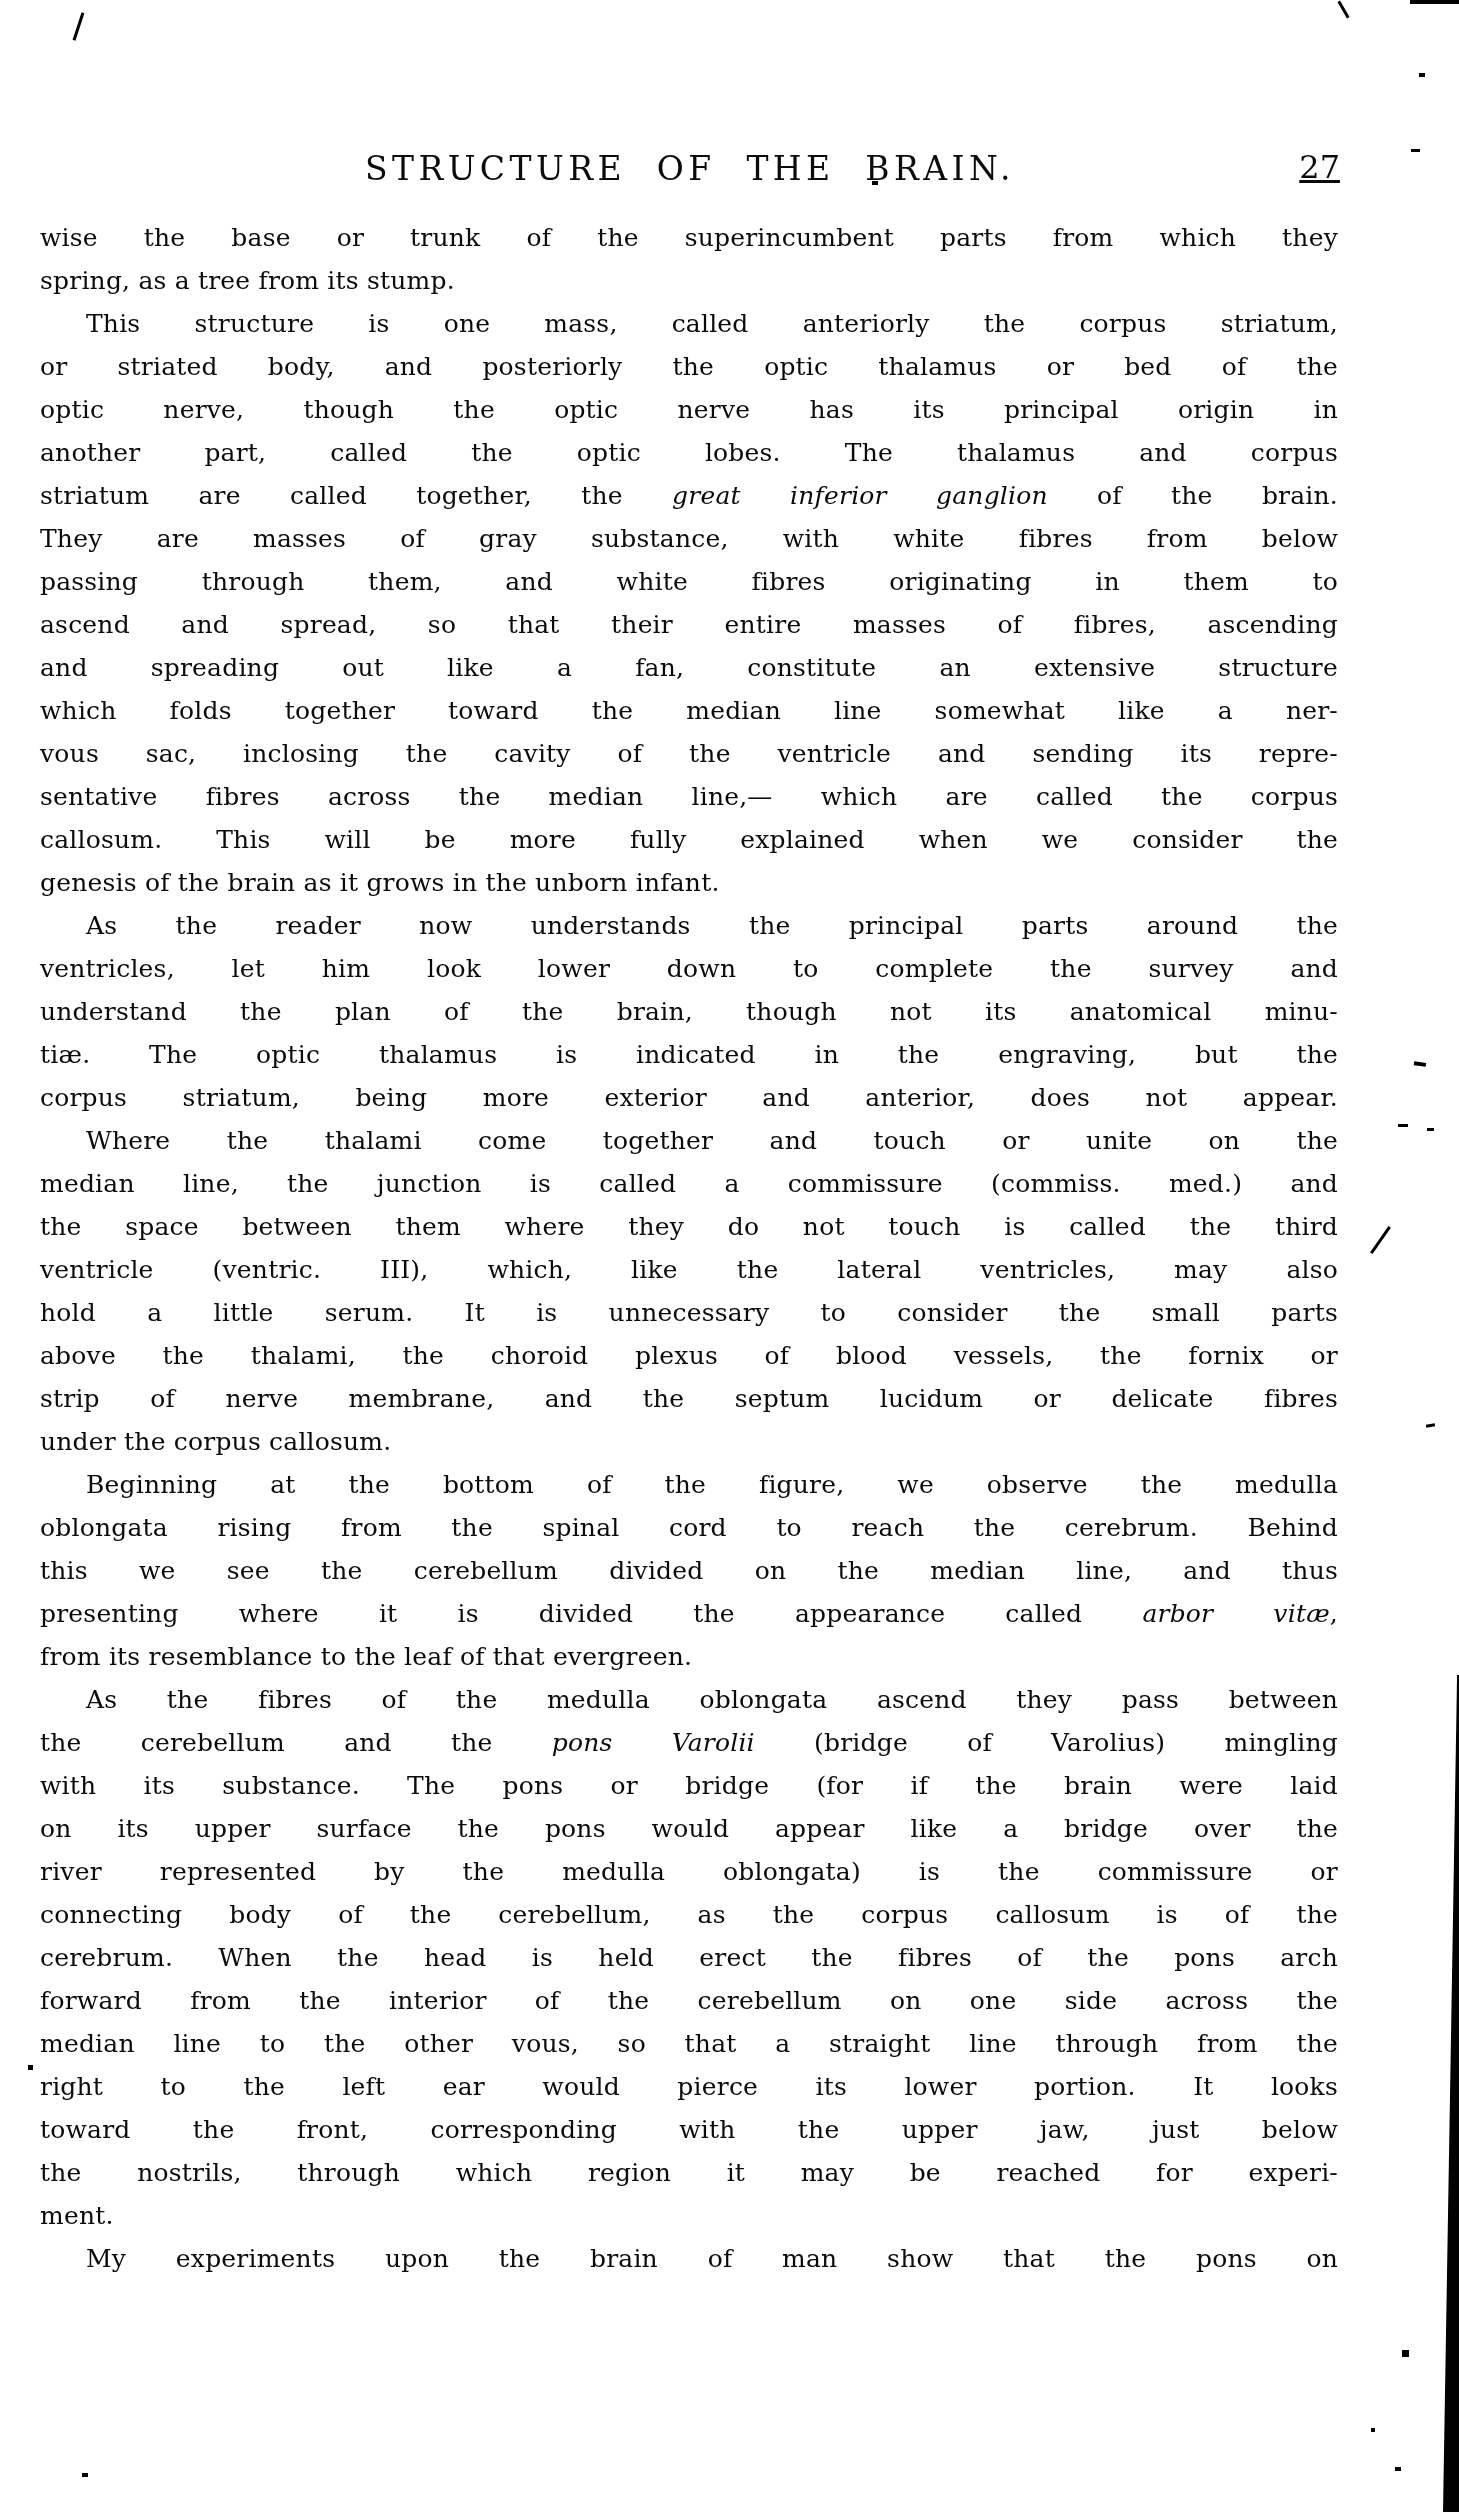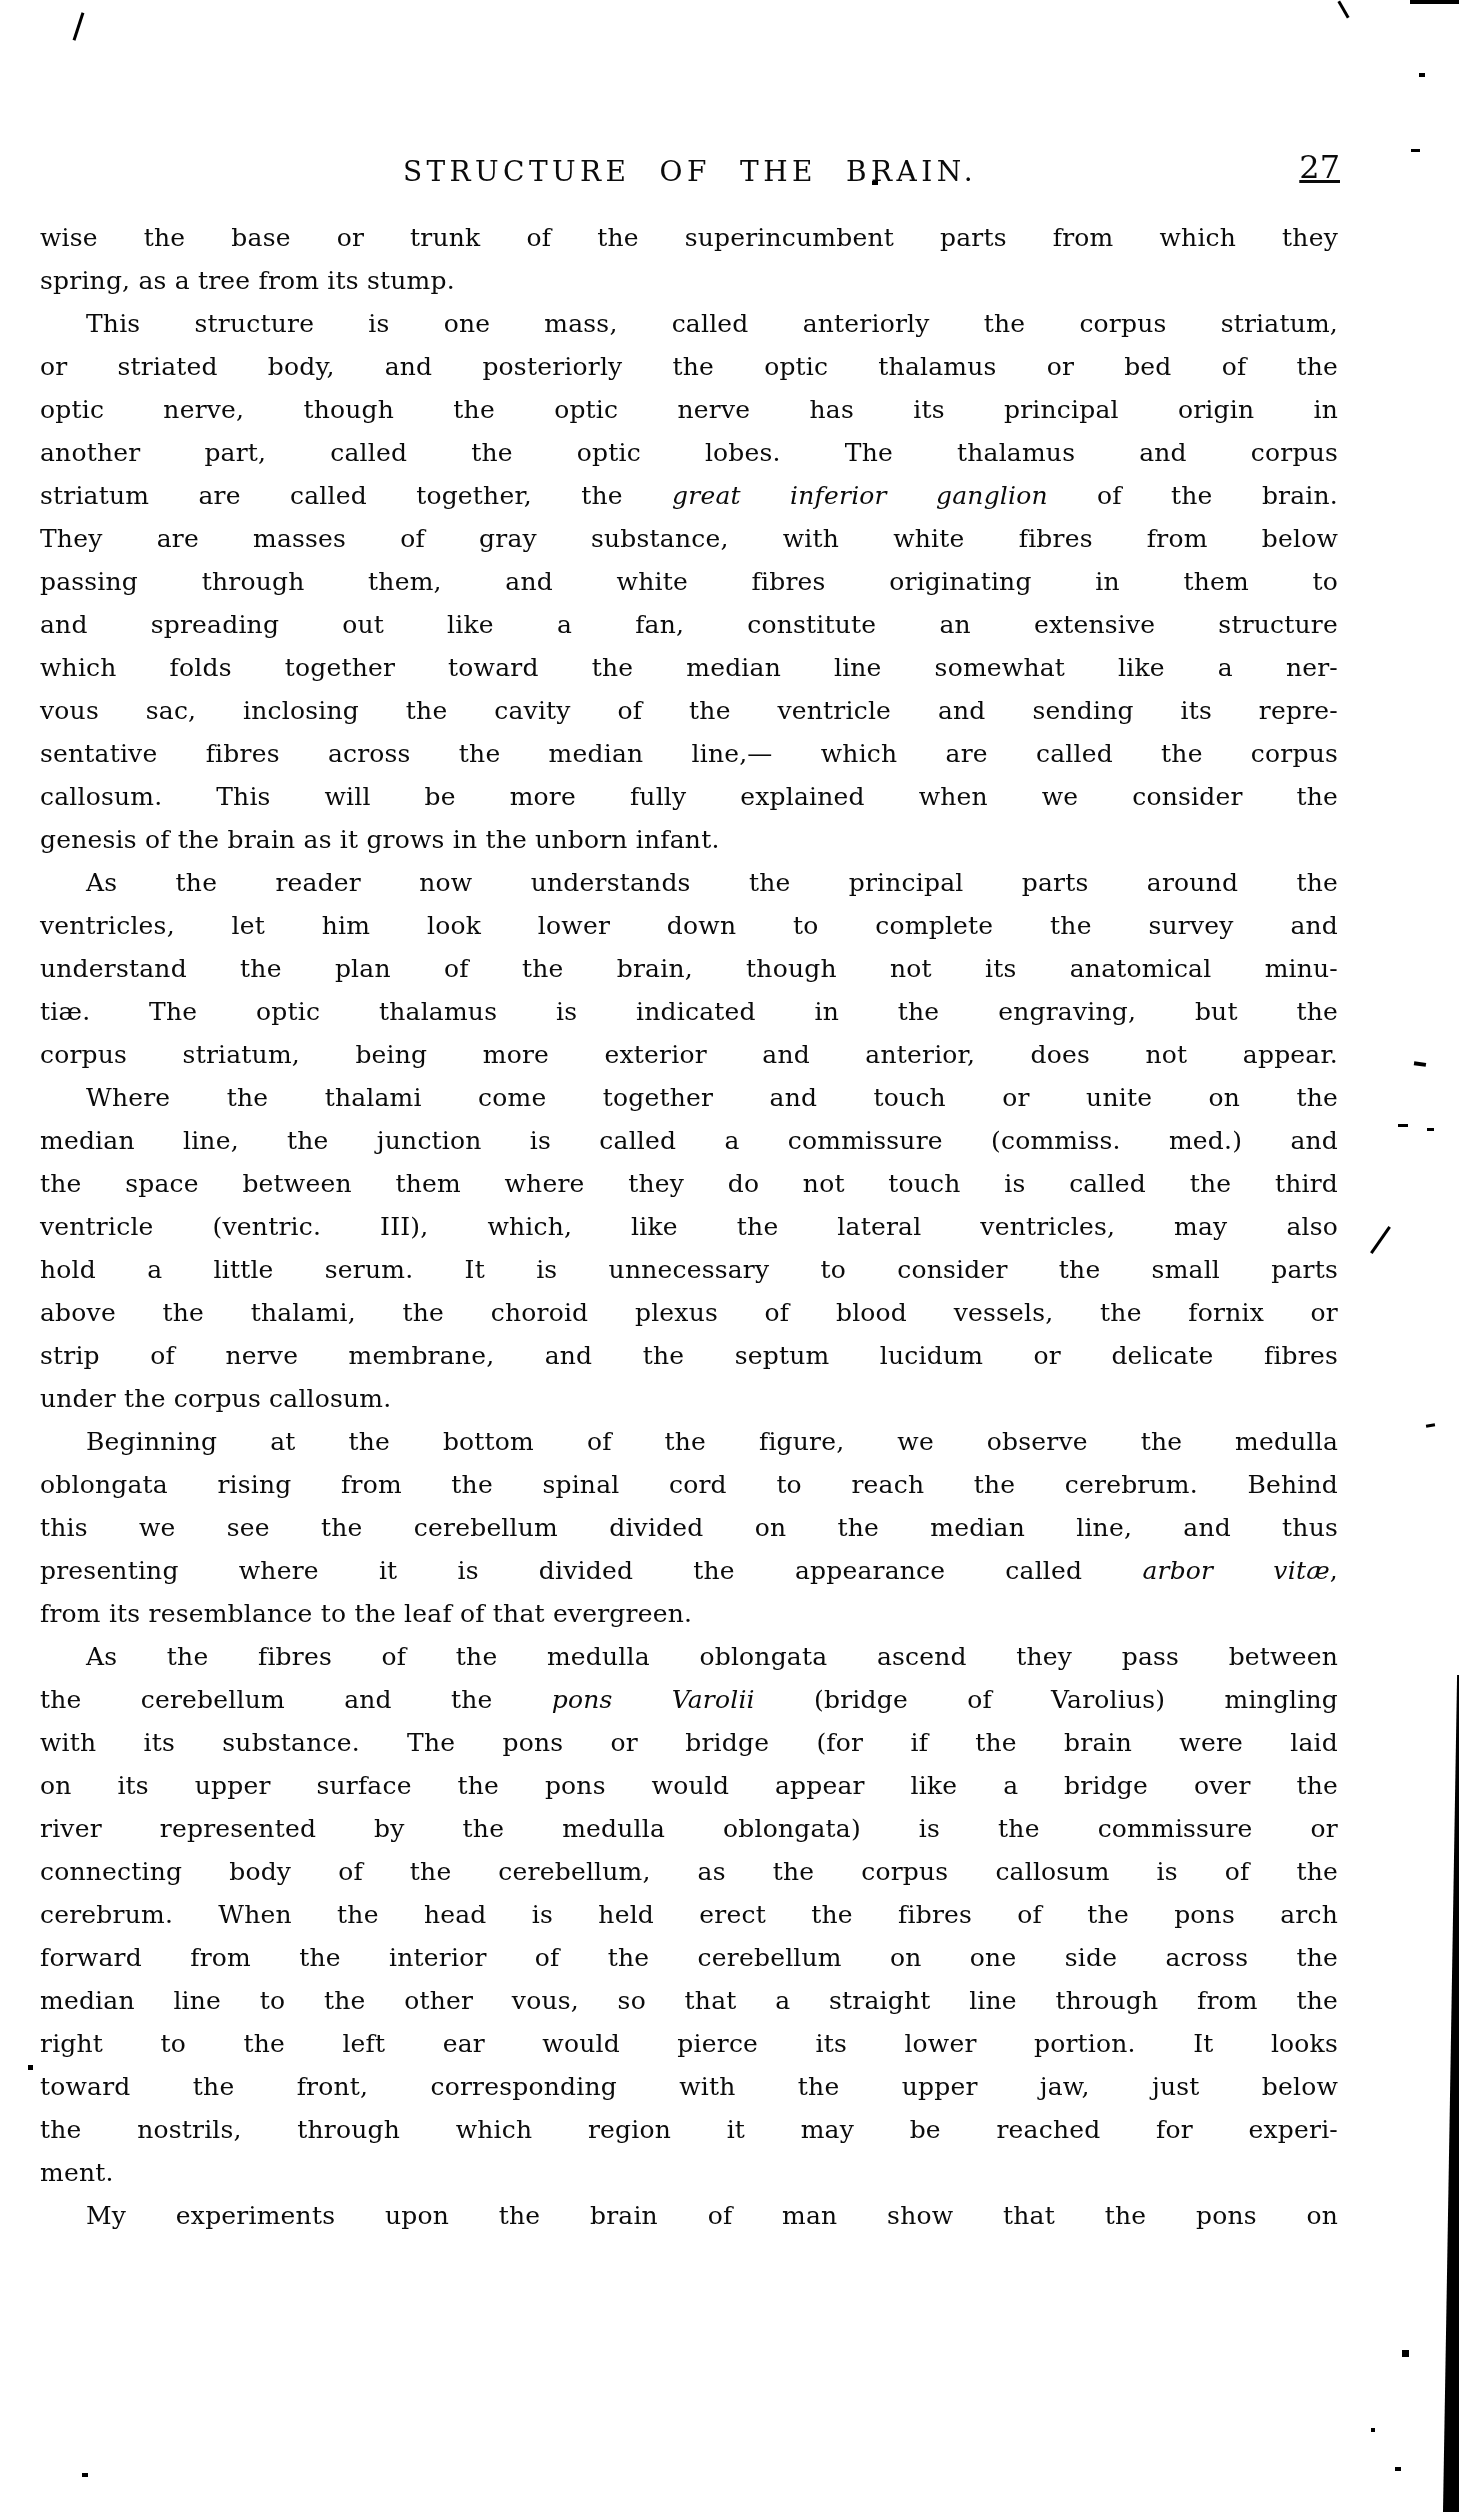--- a/index.html
+++ b/index.html
@@ -14,25 +14,24 @@
   .header-row {
     position:absolute;
     left:40px; top:149px;
     width:1300px;
     height:44px;
   }
   .header-title {
     position:absolute;
     left:0; right:0;
     text-align:center;
-    font-size:28px;
+    font-size:33px;
     letter-spacing:4.4px;
     word-spacing:16px;
     white-space:nowrap;
-    margin-top:6px;
   }
   .page-number {
     position:absolute;
     right:0; top:-1.5px;
     font-size:32px;
     text-decoration:underline;
   }
   .body-column {
     position:absolute;
     left:40px; top:216px;
@@ -66,20 +65,21 @@
   <div class="body-column" id="body-column">
       <div class="line"><span>wise the base or trunk of the superincumbent parts from which they</span></div>
       <div class="line end"><span>spring, as a tree from its stump.</span></div>
       <div class="line indent"><span>This structure is one mass, called anteriorly the corpus striatum,</span></div>
       <div class="line"><span>or striated body, and posteriorly the optic thalamus or bed of the</span></div>
       <div class="line"><span>optic nerve, though the optic nerve has its principal origin in</span></div>
       <div class="line"><span>another part, called the optic lobes.  The thalamus and corpus</span></div>
       <div class="line"><span>striatum are called together, the </span><span class="it">great inferior ganglion</span><span> of the brain.</span></div>
       <div class="line"><span>They are masses of gray substance, with white fibres from below</span></div>
       <div class="line"><span>passing through them, and white fibres originating in them to</span></div>
+      <div class="line"><span>ascend and spread, so that their entire masses of fibres, ascending</span></div>
       <div class="line"><span>and spreading out like a fan, constitute an extensive structure</span></div>
       <div class="line"><span>which folds together toward the median line somewhat like a ner-</span></div>
       <div class="line"><span>vous sac, inclosing the cavity of the ventricle and sending its repre-</span></div>
       <div class="line"><span>sentative fibres across the median line,— which are called the corpus</span></div>
       <div class="line"><span>callosum.  This will be more fully explained when we consider the</span></div>
       <div class="line end"><span>genesis of the brain as it grows in the unborn infant.</span></div>
       <div class="line indent"><span>As the reader now understands the principal parts around the</span></div>
       <div class="line"><span>ventricles, let him look lower down to complete the survey and</span></div>
       <div class="line"><span>understand the plan of the brain, though not its anatomical minu-</span></div>
       <div class="line"><span>tiæ.  The optic thalamus is indicated in the engraving, but the</span></div>

